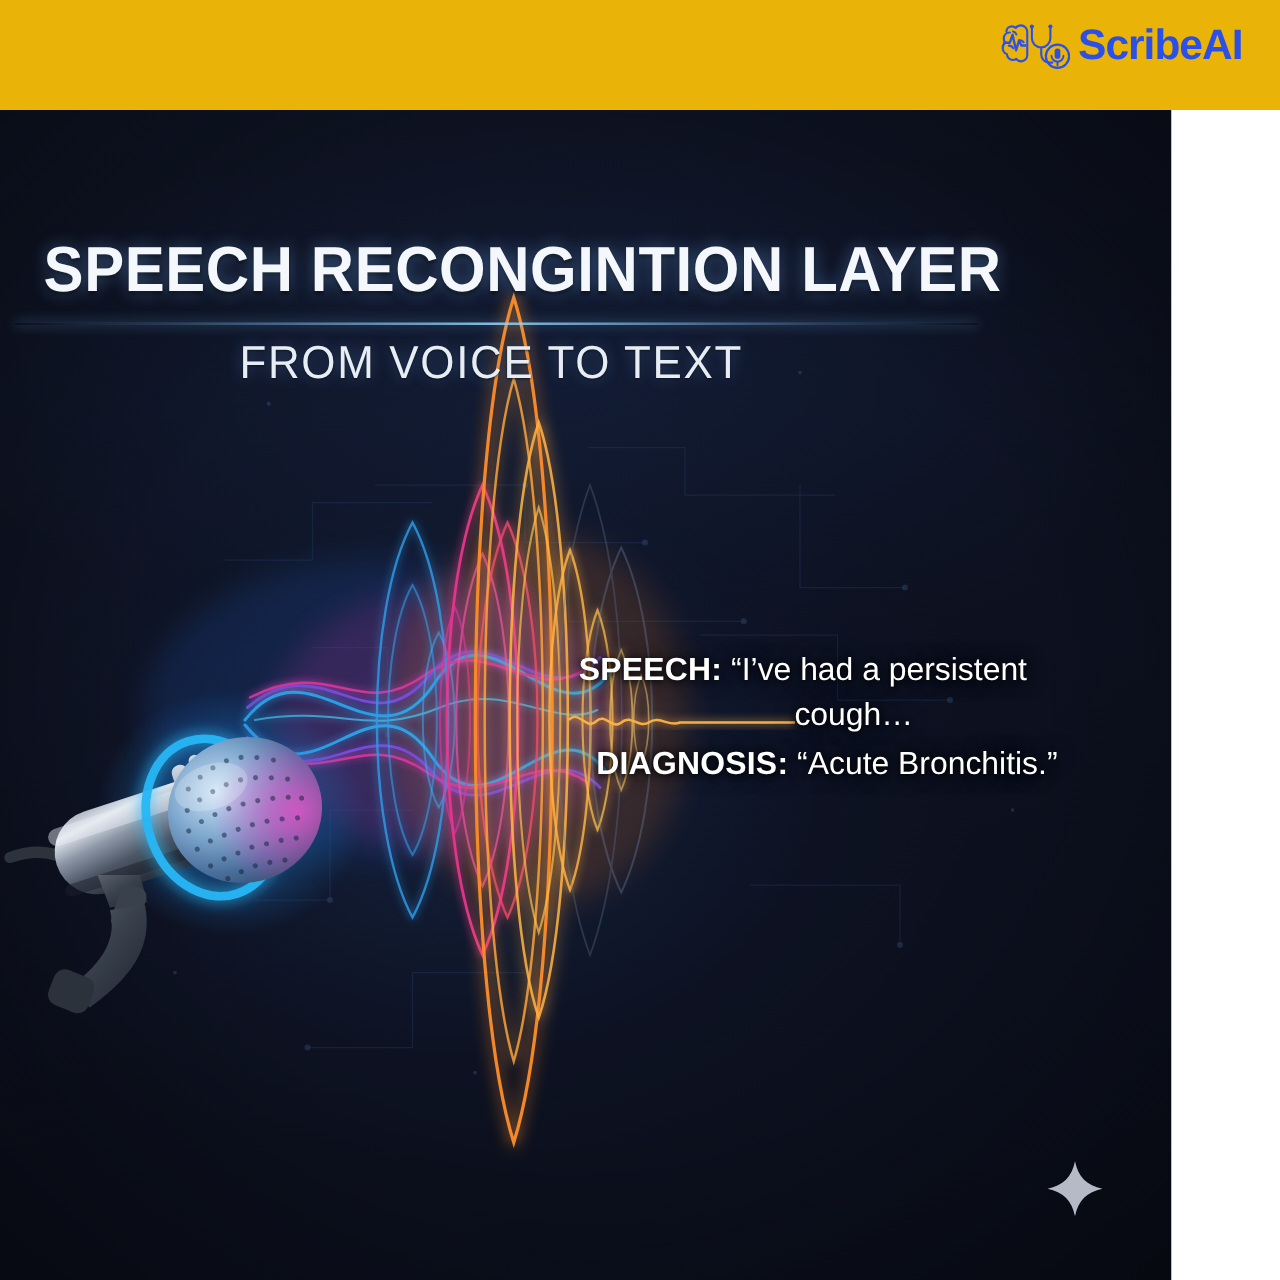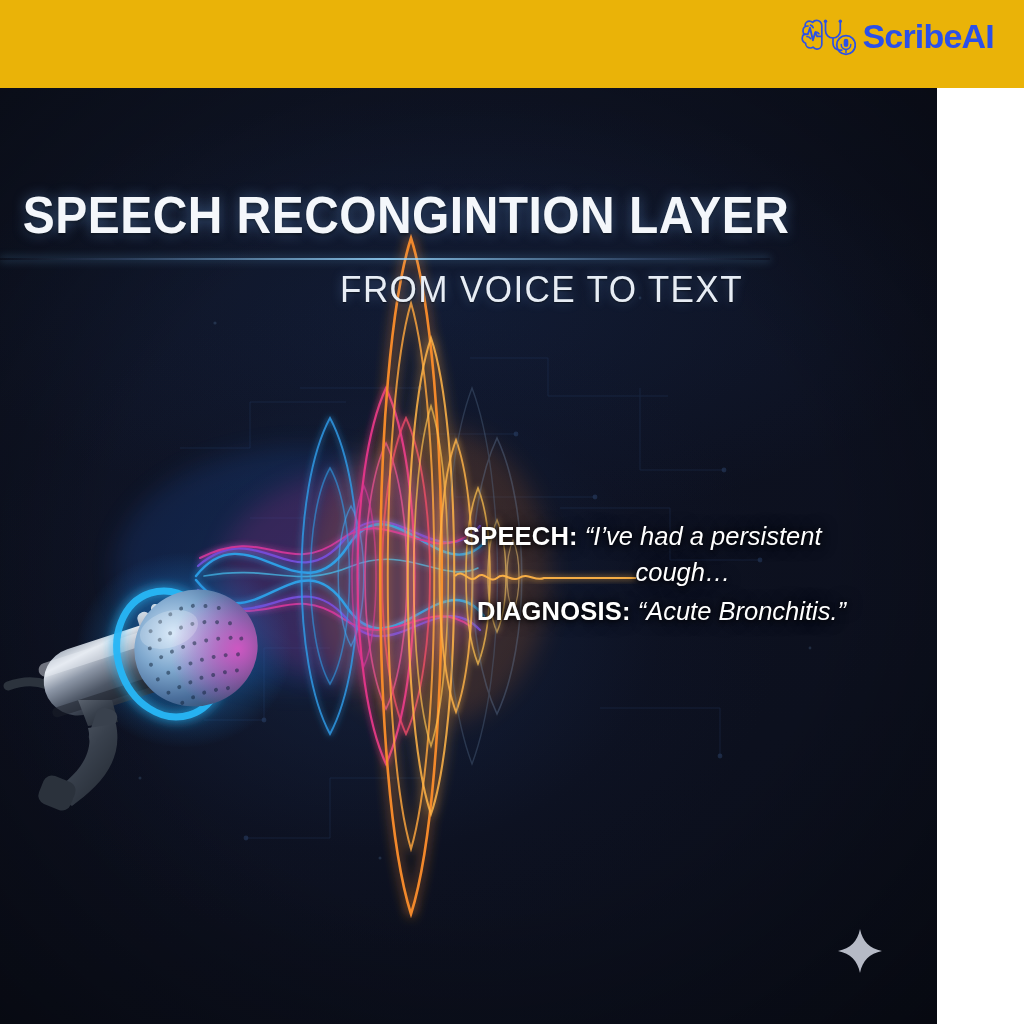--- a/index.html
+++ b/index.html
@@ -65,24 +65,24 @@
   #vignette {
     position: absolute;
     inset: 0;
     pointer-events: none;
     background: radial-gradient(ellipse 80% 78% at 50% 50%, rgba(0,0,0,0) 48%, rgba(0,0,0,0.50) 100%);
   }
 
   
   #title-block {
     position: absolute;
-    left: 0;
+    left: 12px;
     top: 102px;
     width: 762px;
-    text-align: right;
+    text-align: center;
     z-index: 6;
   }
   #poster-title {
     font-family: "Liberation Sans Narrow", "Liberation Sans", sans-serif;
     font-size: 51px;
     font-weight: bold;
     letter-spacing: 0.5px;
     color: #F4F7FB;
     margin: 0;
     line-height: 1;
@@ -140,21 +140,21 @@
     font-family: "Liberation Sans", sans-serif;
     font-size: 25.5px;
     line-height: 36px;
     text-shadow: 0 1px 5px rgba(0,0,0,0.95), 0 0 16px rgba(0,0,0,0.8);
     white-space: nowrap;
   }
   .speaker-tag {
     font-weight: bold;
     letter-spacing: 0.2px;
   }
-  .utterance { font-weight: normal; font-style: italic; }
+  .utterance { font-weight: normal; }
   #line-patient { }
   #patient-overflow {
     display: block;
     margin-left: 0;
     text-align: center;
   }
   #line-doctor { margin-top: 2px; }
   #line-diagnosis { margin-top: 3px; margin-left: 14px; }
 
   

